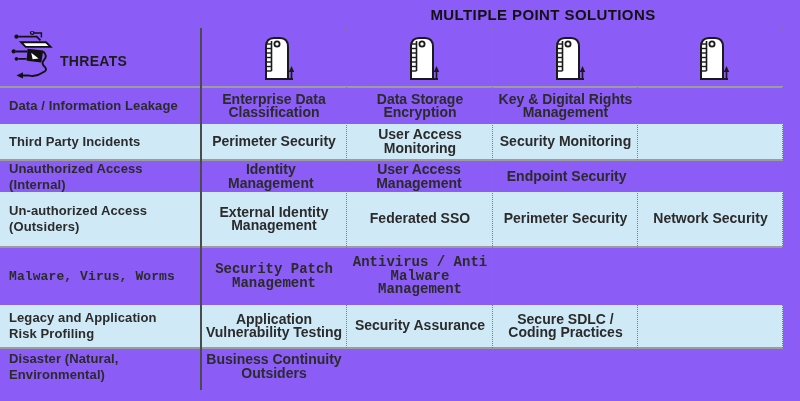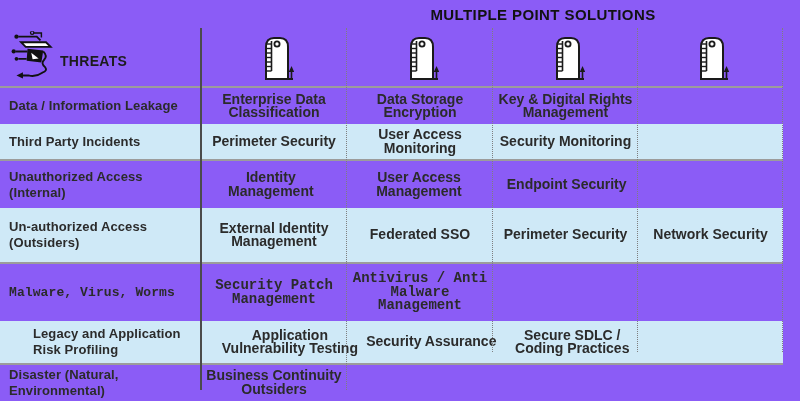--- a/index.html
+++ b/index.html
@@ -126,21 +126,21 @@
 
     <div class="row hl sep" style="height: 37px;">
       <div class="cell threat">Third Party Incidents</div>
       <div class="cell sol">Perimeter Security</div>
       <div class="cell sol">User Access
 Monitoring</div>
       <div class="cell sol">Security Monitoring</div>
       <div class="cell sol"></div>
     </div>
 
-    <div class="row" style="height: 47px; gap: 9px;">
+    <div class="row" style="height: 31px; gap: 9px;">
       <div class="cell threat">Unauthorized Access
 (Internal)</div>
       <div class="cell sol">Identity Management</div>
       <div class="cell sol">User Access
 Management</div>
       <div class="cell sol">Endpoint Security</div>
       <div class="cell sol"></div>
     </div>
 
     <div class="row hl sep" style="height: 56px;">
@@ -156,21 +156,21 @@
     <div class="row" style="height: 57px; font-family: Liberation Mono, monospace;">
       <div class="cell threat">Malware, Virus, Worms</div>
       <div class="cell sol">Security Patch
 Management</div>
       <div class="cell sol">Antivirus /  Anti Malware
 Management</div>
       <div class="cell sol"></div>
       <div class="cell sol"></div>
     </div>
 
-    <div class="row hl sep" style="height: 44px; padding-left: 24px;">
+    <div class="row hl sep" style="height: 44px;">
       <div class="cell threat">Legacy and Application
 Risk Profiling</div>
       <div class="cell sol">Application
 Vulnerability Testing</div>
       <div class="cell sol">Security Assurance</div>
       <div class="cell sol">Secure SDLC /
 Coding Practices</div>
       <div class="cell sol"></div>
     </div>
 

